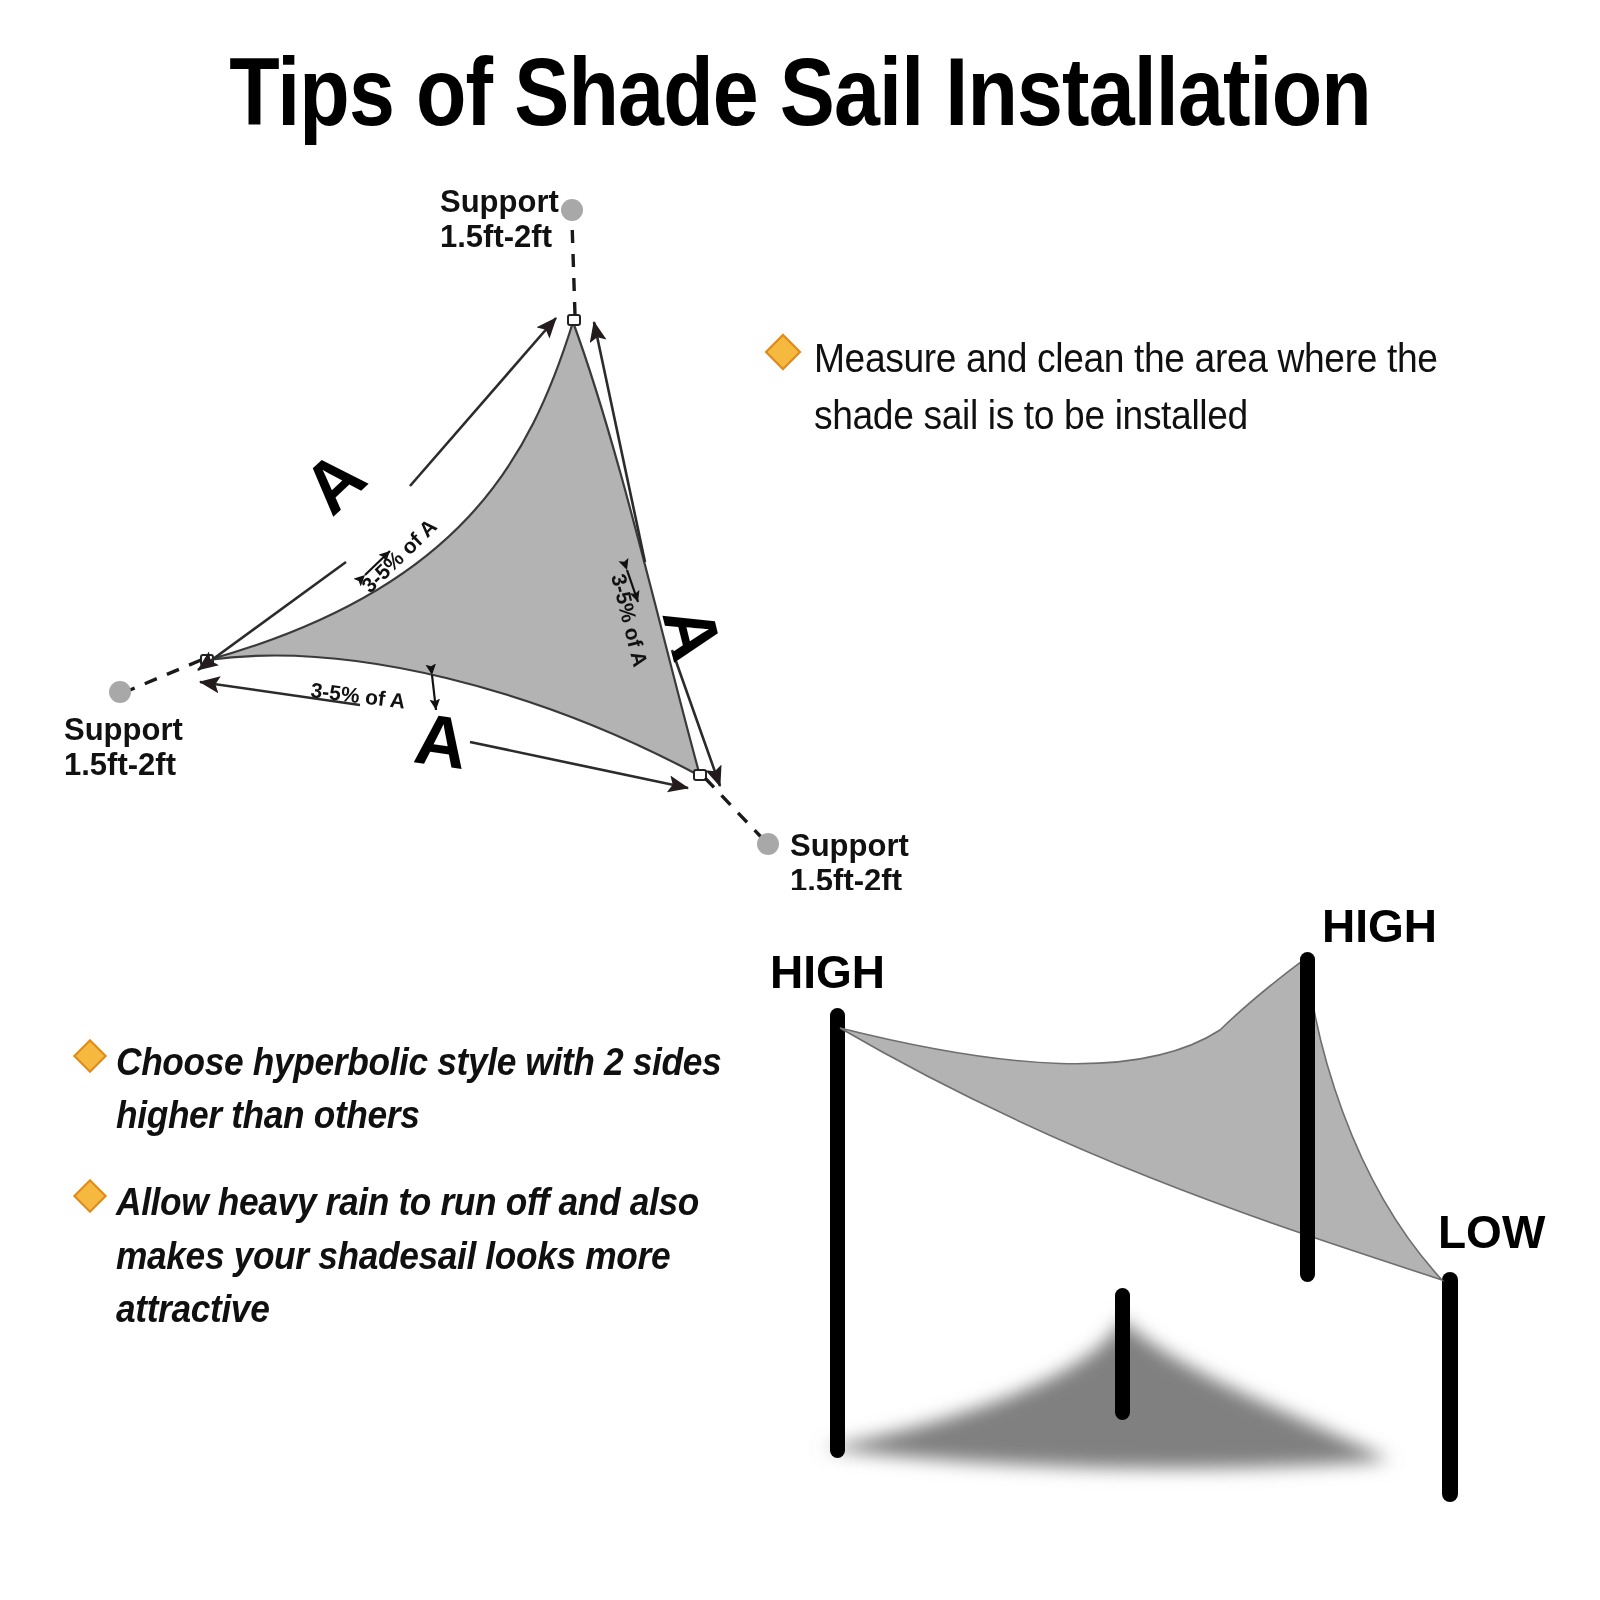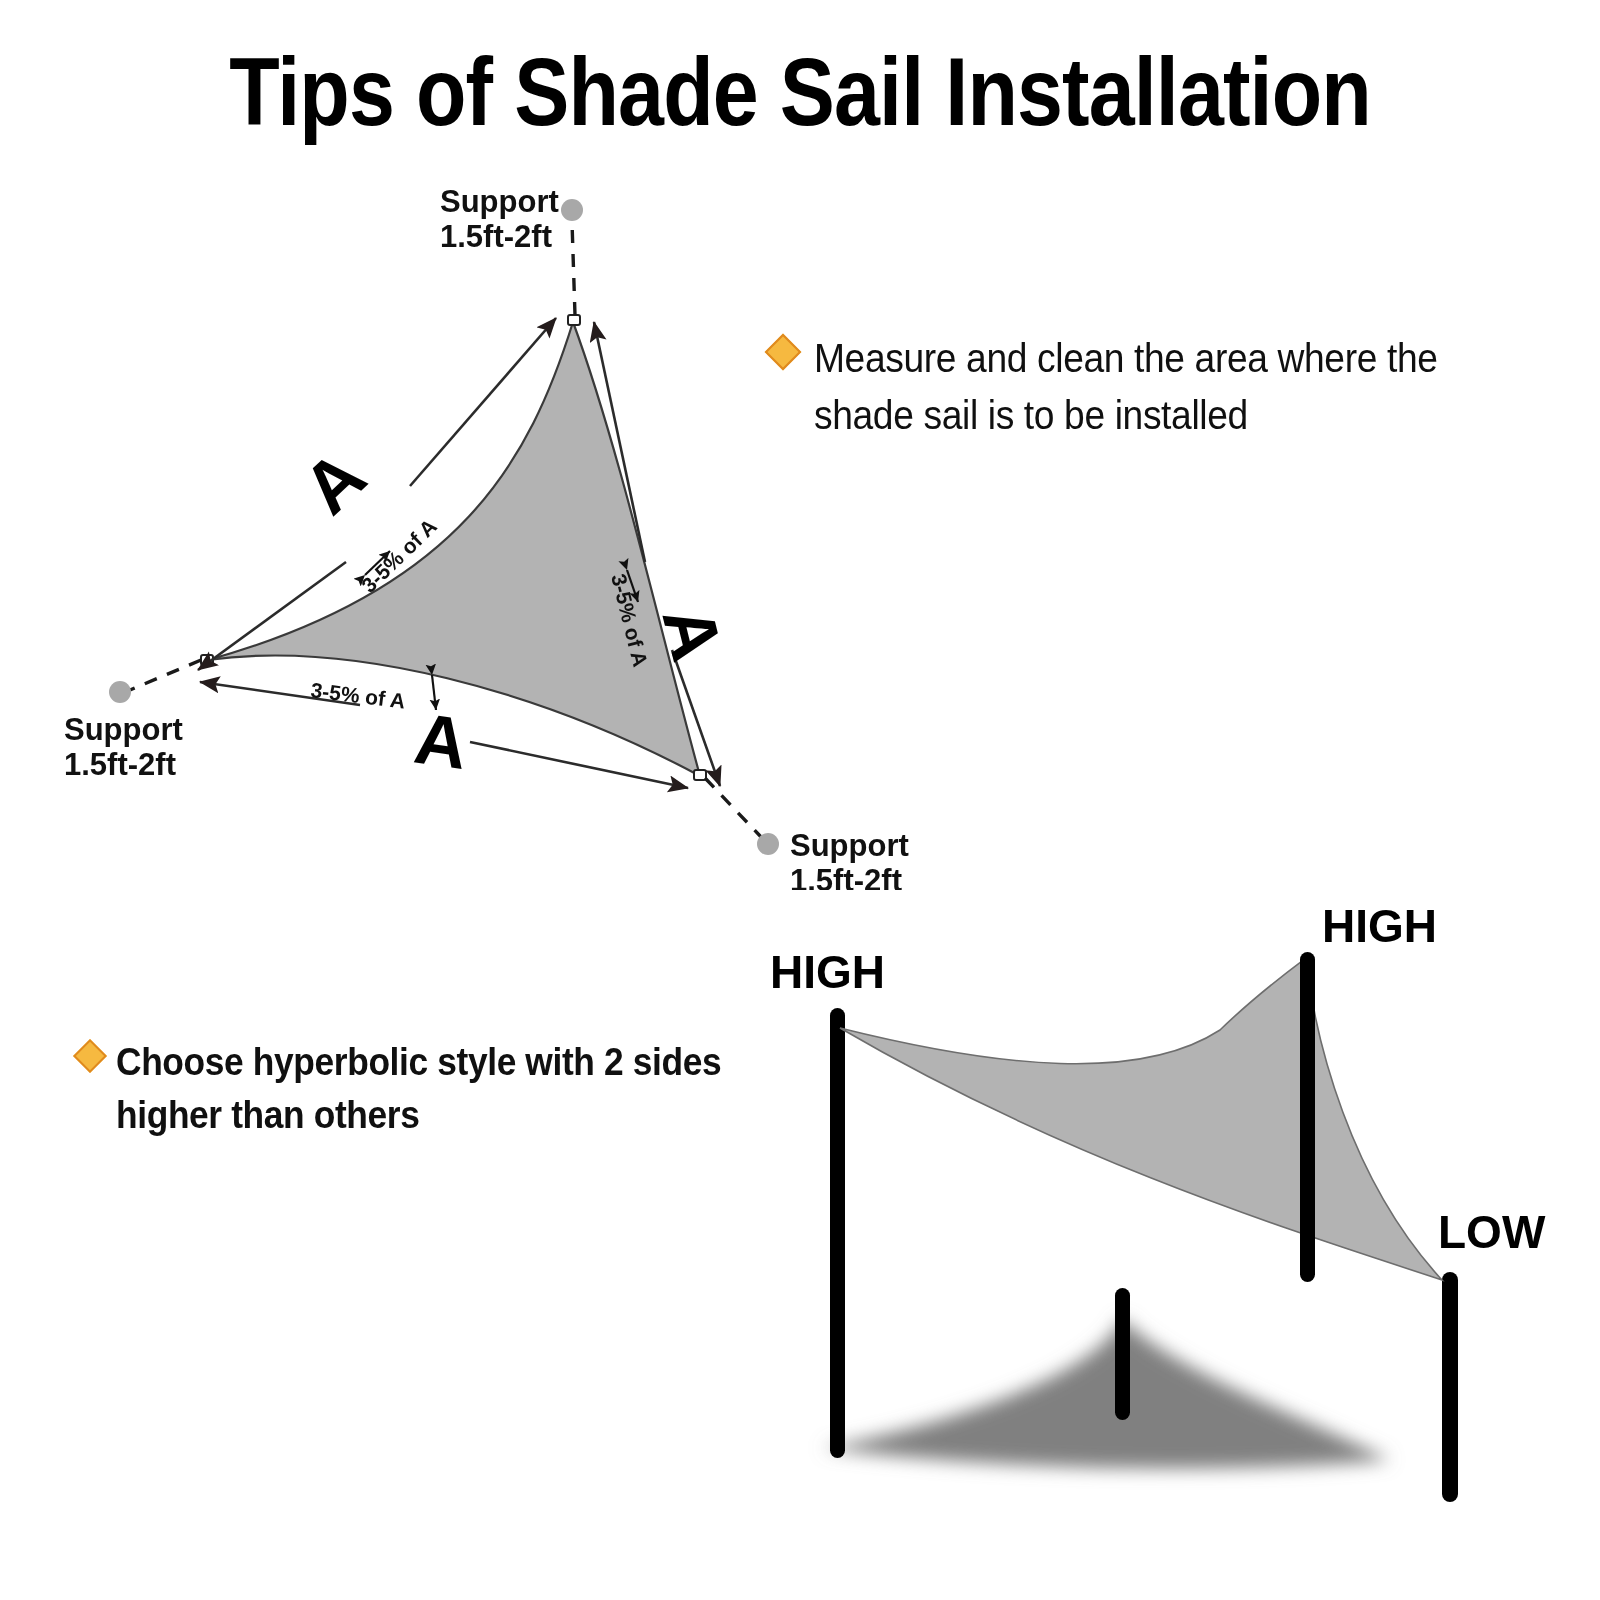--- a/index.html
+++ b/index.html
@@ -65,20 +65,21 @@
   }
   #tips-list-right {
     left: 770px;
     top: 330px;
     width: 760px;
   }
   #tips-list-bottom {
     left: 78px;
     top: 1036px;
     width: 700px;
+    font-style: italic;
   }
   .bullet-item {
     display: flex;
     align-items: flex-start;
     margin-bottom: 30px;
     justify-content: flex-end;
   }
   #tips-list-bottom .bullet-item {
     margin-bottom: 34px;
   }
@@ -245,15 +246,19 @@
       <span class="bullet-diamond"></span>
       <span class="bullet-text">Measure and clean the area where the shade sail is to be installed</span>
     </li>
   </ul>
 
   <ul id="tips-list-bottom" class="bullet-list">
     <li class="bullet-item">
       <span class="bullet-diamond"></span>
       <span class="bullet-text">Choose hyperbolic style with 2 sides higher than others</span>
     </li>
+    <li class="bullet-item">
+      <span class="bullet-diamond"></span>
+      <span class="bullet-text">Allow heavy rain to run off and also makes your shadesail looks more attractive</span>
+    </li>
   </ul>
 
 </div>
 
 </body></html>

